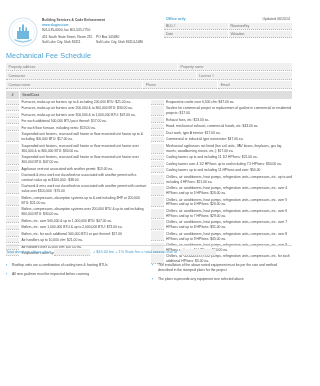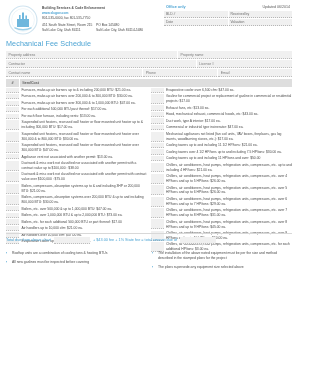--- a/index.html
+++ b/index.html
@@ -3,21 +3,21 @@
 <meta charset="utf-8">
 <style>
   * { box-sizing: border-box; margin: 0; padding: 0; }
   html, body {
     width: 298px; height: 386px;
     background: #ffffff;
     font-family: "Liberation Sans", sans-serif;
     color: #3d3d3d;
     overflow: hidden;
   }
-  .page { position: relative; width: 298px; height: 278px; padding: 0; }
+  .page { position: relative; width: 298px; height: 278px; padding: 0; margin-top: 12px; }
 
   
   .header { display: flex; padding: 4px 6px 0 6px; }
   .logo-wrap { width: 34px; flex: 0 0 34px; display: flex; align-items: flex-start; justify-content: center; padding-top: 1px; }
   .logo { width: 30px; height: 30px; position: relative; }
   .logo svg { display: block; }
 
   .org-block { flex: 1; padding-left: 2px; padding-top: 2px; }
   .org-name { font-size: 3.3px; font-weight: bold; color: #4a4a4a; letter-spacing: .05px; line-height: 1.5; }
   .org-url { font-size: 3.3px; font-weight: bold; color: #4ba3d3; line-height: 1.5; }

